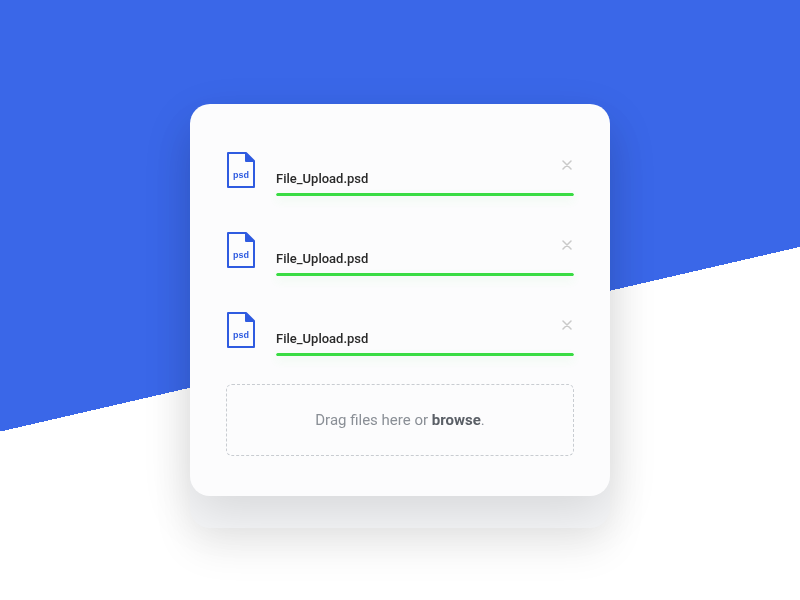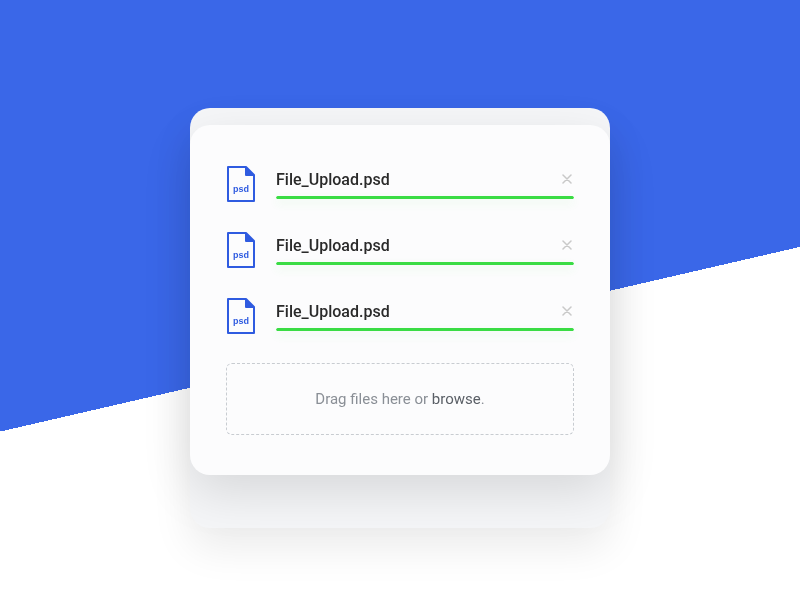--- a/index.html
+++ b/index.html
@@ -65,23 +65,24 @@
       flex: 1;
       min-width: 0;
     }
     .file-top {
       display: flex;
       align-items: center;
       justify-content: space-between;
       margin-bottom: 7px;
     }
     .file-name {
-      font-size: 16px;
+      font-size: 13px;
       color: #2a2a2a;
       font-weight: 500;
+      margin-top: 27px;
     }
     .remove-btn {
       width: 14px;
       height: 14px;
       display: flex;
       align-items: center;
       justify-content: center;
       cursor: pointer;
       color: #c9c9c9;
       font-size: 14px;
@@ -105,21 +106,21 @@
       border: 1.5px dashed #c8ccd1;
       border-radius: 6px;
       padding: 26px 10px;
       text-align: center;
       color: #8a8f96;
       font-size: 15px;
       cursor: pointer;
     }
     .dropzone .browse {
       color: #5a5f66;
-      font-weight: 400;
+      font-weight: 700;
     }
   </style>
 </head>
 <body>
 
 <div class="bg-diagonal"></div>
 
 <div class="stage">
   <div class="card-shadow"></div>
   <div class="card">

